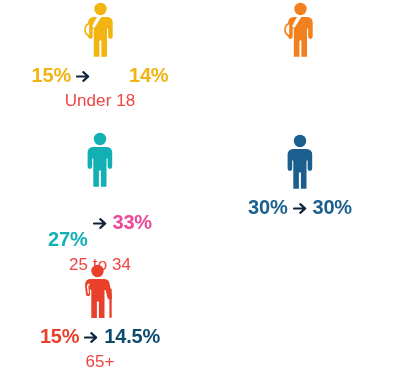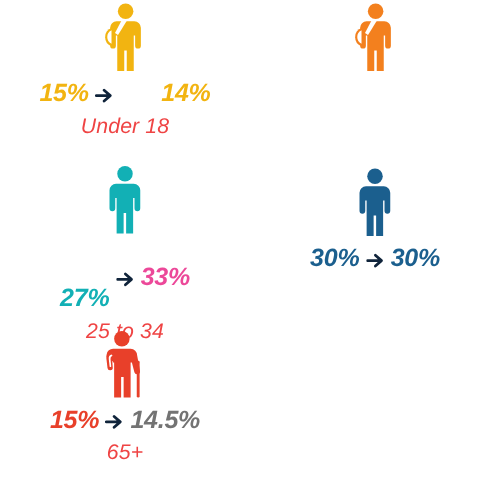--- a/index.html
+++ b/index.html
@@ -13,21 +13,20 @@
     font-family: "Liberation Sans", sans-serif;
     -webkit-font-smoothing: antialiased;
     overflow: hidden;
   }
 
   .infographic {
     position: relative;
     width: 328px;
     height: 392px;
     background: #ffffff;
-    font-style: italic;
   }
 
   
   .grid {
     display: grid;
     grid-template-columns: 200px 200px;
     grid-template-rows: 130px 130px 132px;
     width: 400px;
     height: 392px;
   }
@@ -192,21 +191,21 @@
           <path d="M31.5 26 a3.1 3.1 0 0 1 -3.0 -3.1 a1.1 1.1 0 0 1 2.2 0 a1.0 1.0 0 0 0 1.0 1.0 z" fill="#e8402a"></path>
         </svg>
       </div>
       <div class="stat">
         <span class="value" style="color: rgb(232, 64, 42);">15%</span>
         <span class="arrow">
           <svg width="15" height="13" viewBox="0 0 15 13">
             <path d="M1 6.5 H11 M7.3 2.2 L12.2 6.5 L7.3 10.8" fill="none" stroke="#10243b" stroke-width="2.2" stroke-linecap="round" stroke-linejoin="round"></path>
           </svg>
         </span>
-        <span class="value" style="color: #737373;">14.5%</span>
+        <span class="value" style="color: #0c4a6e;">14.5%</span>
       </div>
       <div class="caption">65+</div>
     </div>
 
     <div class="cell empty"></div>
 
   </div>
 </div>
 
 </body></html>

